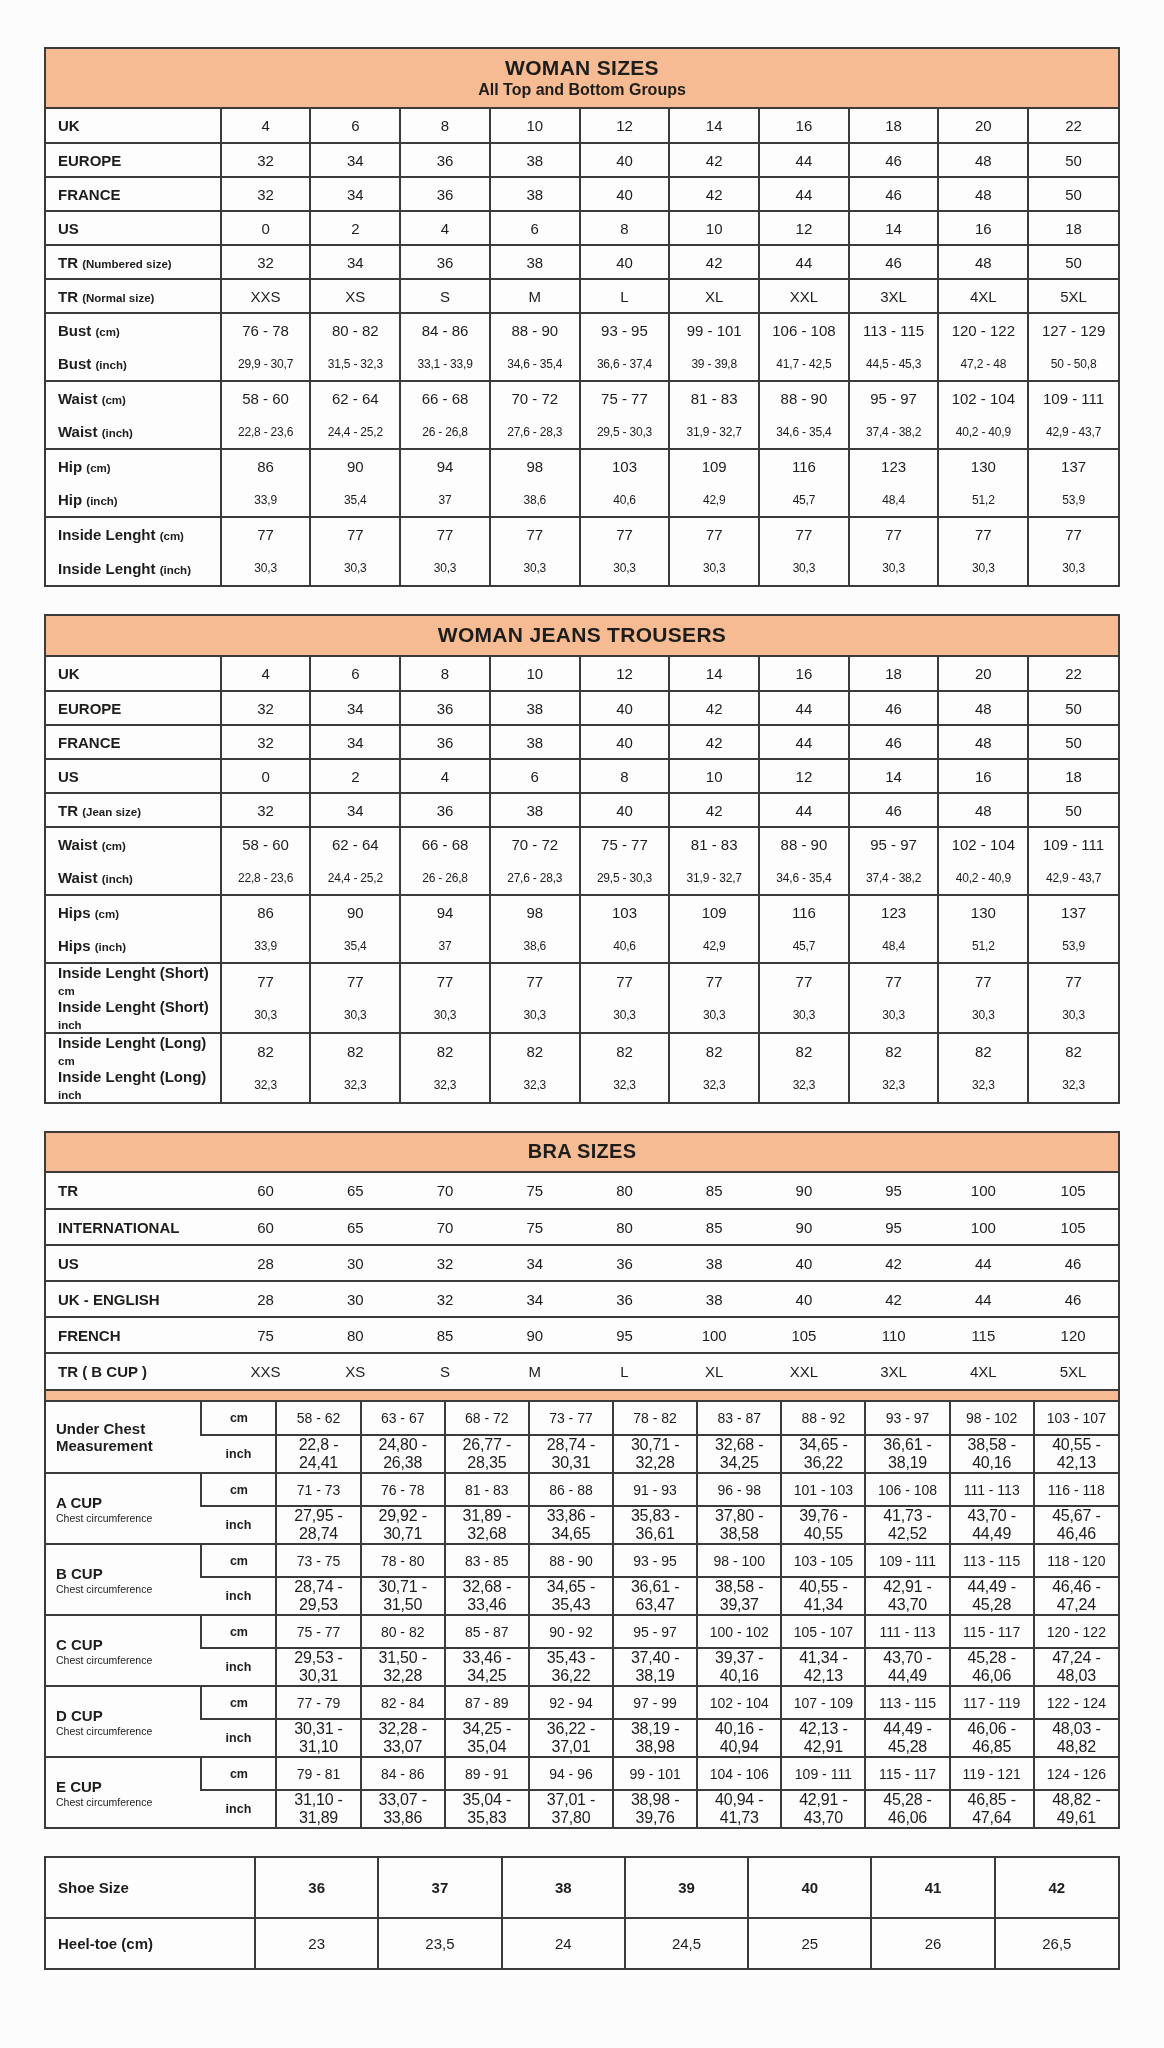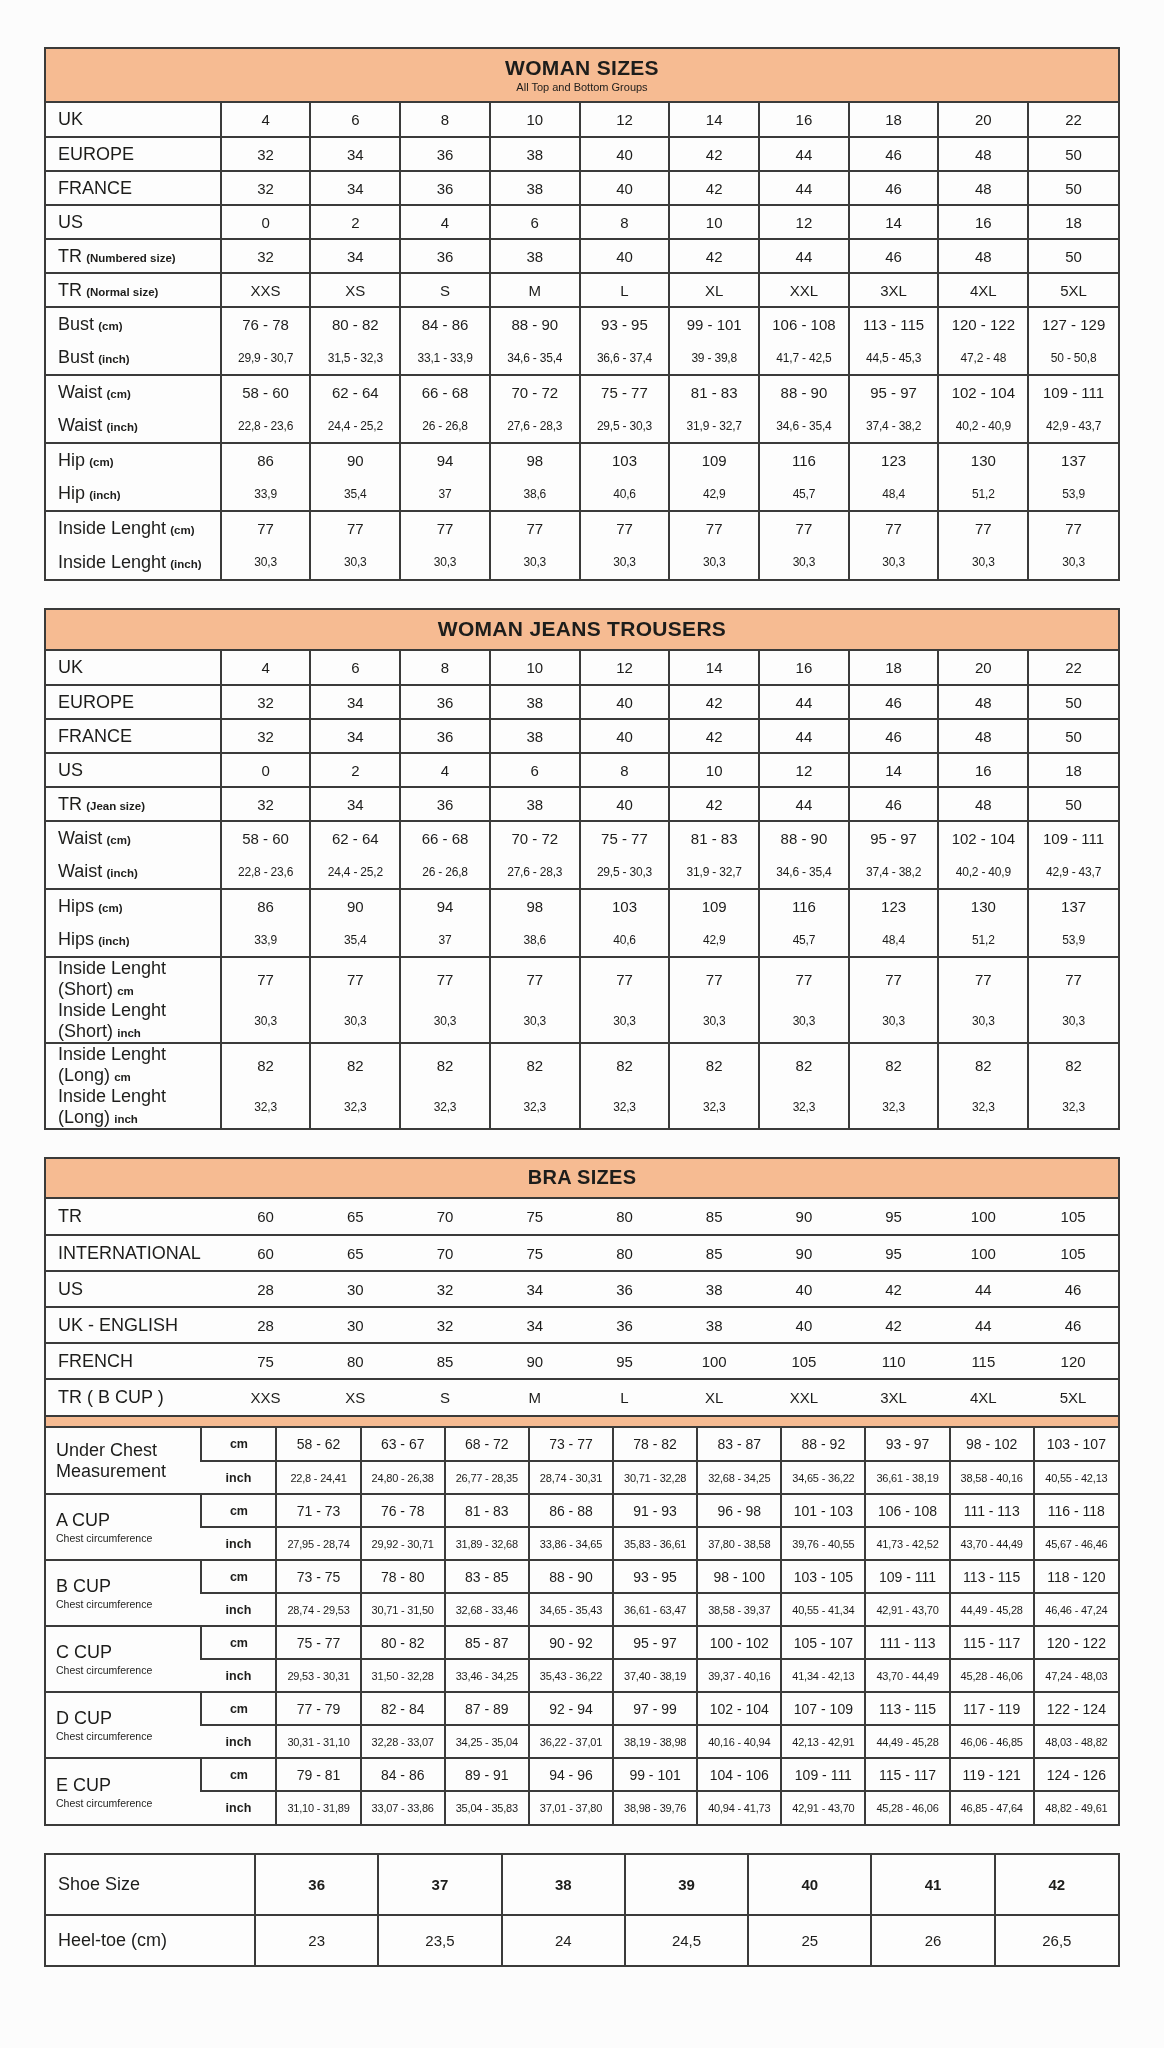--- a/index.html
+++ b/index.html
@@ -8,44 +8,44 @@
     width:1164px; height:2048px; overflow:hidden;
     padding:47px 44px 0 44px;
     background:#fcfcfc;
     font-family:"Liberation Sans", sans-serif;
     color:#1d1d1b;
   }
   section.chart { border:2px solid #3b3b3a; margin-bottom:27px; background:#fdfdfd; }
   .chart-header { background:#f6bb92; text-align:center; padding:7px 0 8px; border-bottom:2px solid #3b3b3a; }
   .chart-title { font-size:21px; font-weight:bold; letter-spacing:.3px; }
   .chart-title.smaller { font-size:20px; }
-  .chart-subtitle { font-size:11px; font-weight:normal; margin-top:1px; }
+  .chart-subtitle { font-size:16px; font-weight:bold; margin-top:1px; }
   table { border-collapse:collapse; width:100%; table-layout:fixed; }
   td { border-left:2px solid #3b3b3a; padding:0 3px; text-align:center; font-size:15px; height:34px; overflow:hidden; }
   td:first-child { border-left:none; }
   tr.g-start td { border-top:2px solid #3b3b3a; }
   table tr:first-child td { border-top:none; }
   td.lbl { text-align:left; padding-left:12px; }
-  .lbl-main { font-weight:normal; font-size:18px; }
+  .lbl-main { font-weight:bold; font-size:15px; }
   .lbl-note { font-weight:bold; font-size:11.5px; }
   .val.sm { font-size:12px; letter-spacing:-0.2px; }
   .val.b  { font-weight:bold; }
   
   .size-grid td:first-child { width:16.3%; }
   
   .bra-upper td { border-left:none; height:36px; }
   .bra-upper td:first-child { width:16.3%; }
   .band { height:13px; background:#f6bb92; border-top:2px solid #3b3b3a; border-bottom:2px solid #3b3b3a; }
   
   .bra-grid td { height:33px; }
   .bra-grid td.lbl { width:14.5%; padding-left:10px; }
   .bra-grid td.unit { width:7%; font-weight:bold; font-size:12.5px; }
   .bra-grid tr.g-next td { border-top:2px solid #3b3b3a; }
   .bra-grid .val { font-size:14px; }
-  .bra-grid .val.sm { font-size:11px; }
+  .bra-grid .val.sm { font-size:16px; }
   .lbl-sub { font-weight:normal; font-size:10.5px; margin-top:1px; }
   
   .shoes-grid td:first-child { width:19.5%; }
   .shoes-grid tr.r-tall td { height:60px; }
   .shoes-grid tr.r-mid td { height:50px; }
 </style>
 </head>
 <body>
 
 <div class="page">

